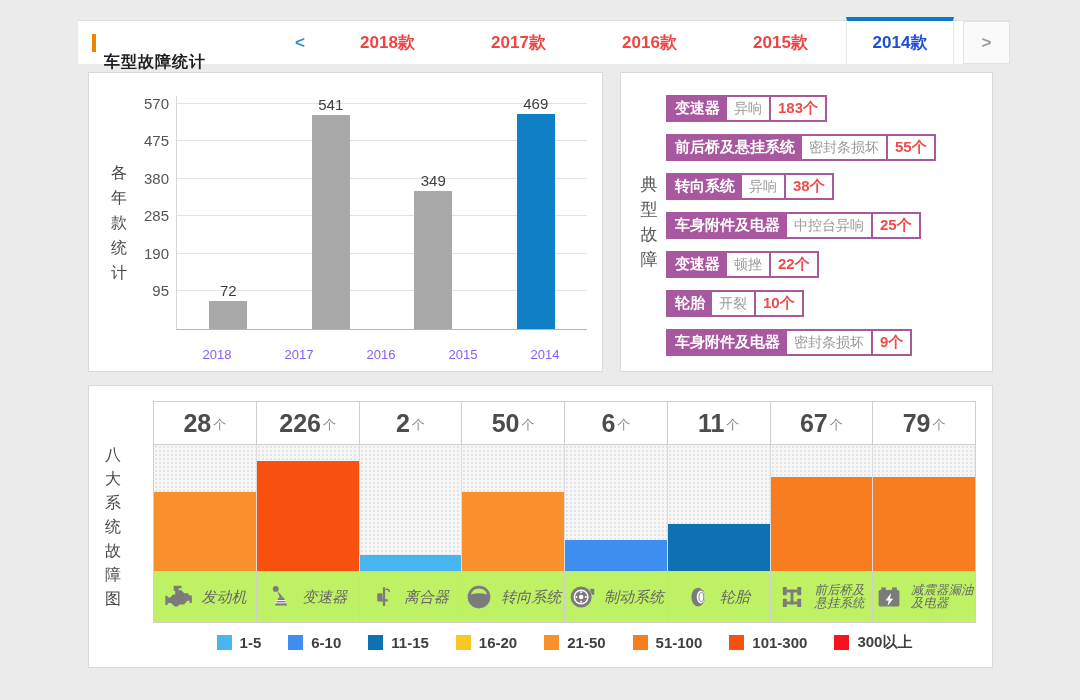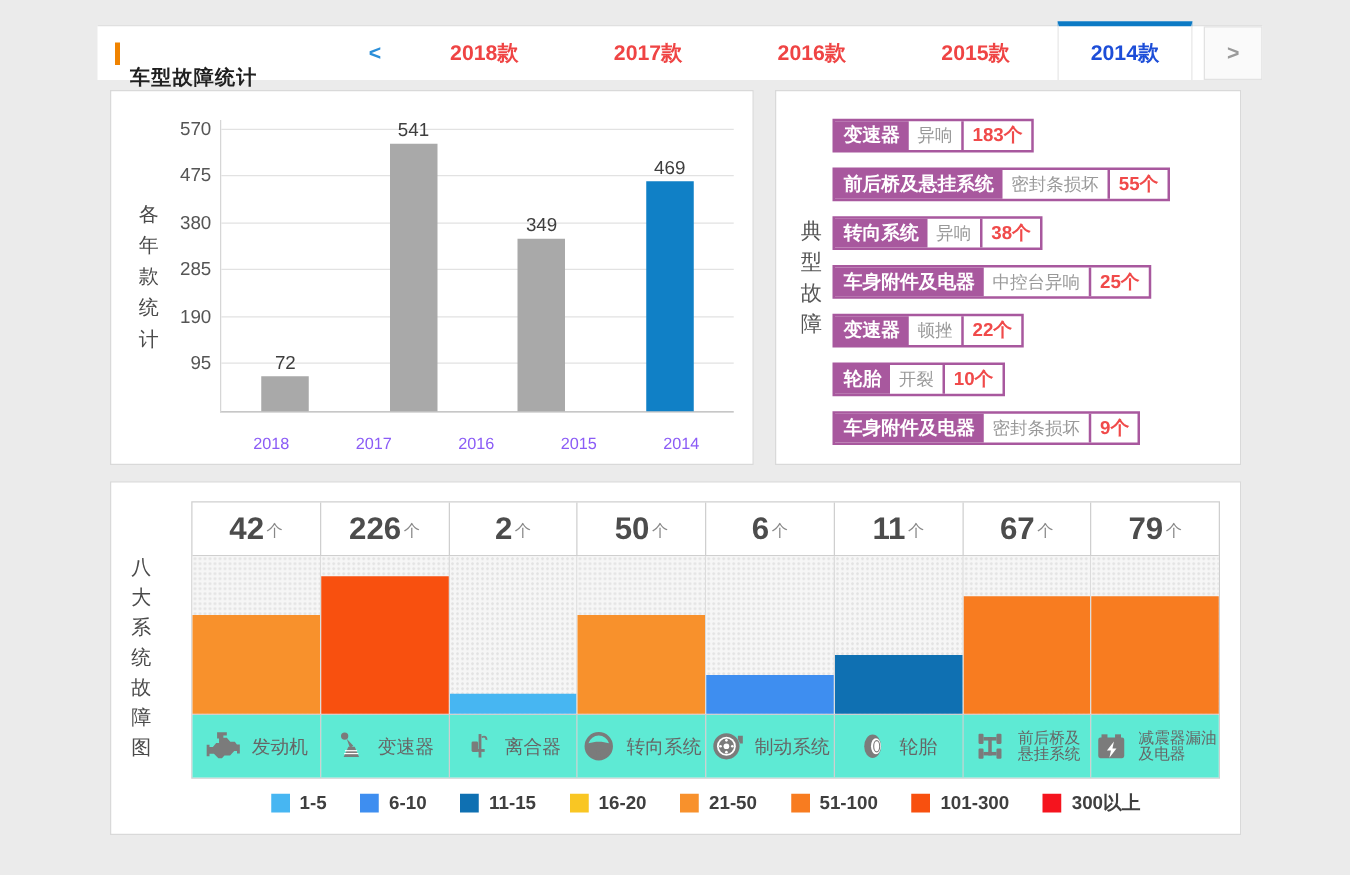--- a/index.html
+++ b/index.html
@@ -57,21 +57,21 @@
   .count-num{font-size:25px;font-weight:bold;color:#4c4c4c;}
   .count-unit{font-size:13px;color:#888;margin-top:3px;}
   .row-bars{display:flex;height:126px;}
   .bar-cell{flex:1;position:relative;border-right:1px solid #dcdcdc;
     background-color:#f6f6f6;
     background-image:radial-gradient(#e3e3e3 1px, transparent 1.2px);
     background-size:4px 4px;}
   .bar-cell:last-child{border-right:none;}
   .sysbar{position:absolute;left:0;right:0;bottom:0;}
   .row-icons{display:flex;height:50px;border-top:1px solid #cfcfcf;}
-  .icon-cell{flex:1;display:flex;align-items:center;justify-content:center;gap:8px;border-right:1px solid #cfcfcf;background:#5eead4;}
+  .icon-cell{flex:1;display:flex;align-items:center;justify-content:center;gap:8px;border-right:1px solid #cfcfcf;background:#bef264;font-style:italic;}
   .icon-cell:last-child{border-right:none;}
   .icon-cell svg{display:block;}
   .sys-label{font-size:15px;color:#666;white-space:nowrap;}
   .sys-label.two-line{font-size:12.5px;line-height:13px;}
 
   .legend{position:absolute;left:64px;width:823px;top:247px;display:flex;justify-content:center;align-items:center;gap:27px;}
   .lg-item{display:flex;align-items:center;gap:8px;}
   .lg-swatch{width:15px;height:15px;}
   .lg-label{font-size:15px;font-weight:bold;color:#3f3f3f;white-space:nowrap;}
 </style>
@@ -127,21 +127,21 @@
             <div class="vbar" style="height: 213.649px; background: rgb(169, 169, 169);">
               <div class="vbar-label">541</div>
             </div>
           </div>
           <div class="slot">
             <div class="vbar" style="height: 137.825px; background: rgb(169, 169, 169);">
               <div class="vbar-label">349</div>
             </div>
           </div>
           <div class="slot">
-            <div class="vbar" style="height: 184px; background: rgb(16, 128, 198);">
+            <div class="vbar" style="height: 215px; background: rgb(16, 128, 198);">
               <div class="vbar-label">469</div>
             </div>
           </div>
         </div>
       </div>
     <div class="xrow">
         <div class="xlab">2018</div>
         <div class="xlab">2017</div>
         <div class="xlab">2016</div>
         <div class="xlab">2015</div>
@@ -201,21 +201,21 @@
         <div>大</div>
         <div>系</div>
         <div>统</div>
         <div>故</div>
         <div>障</div>
         <div>图</div>
       </div>
     <div class="systable">
       <div class="row-counts">
           <div class="count-cell">
-            <span class="count-num">42</span>
+            <span class="count-num">28</span>
             <span class="count-unit">个</span>
           </div>
           <div class="count-cell">
             <span class="count-num">226</span>
             <span class="count-unit">个</span>
           </div>
           <div class="count-cell">
             <span class="count-num">2</span>
             <span class="count-unit">个</span>
           </div>

